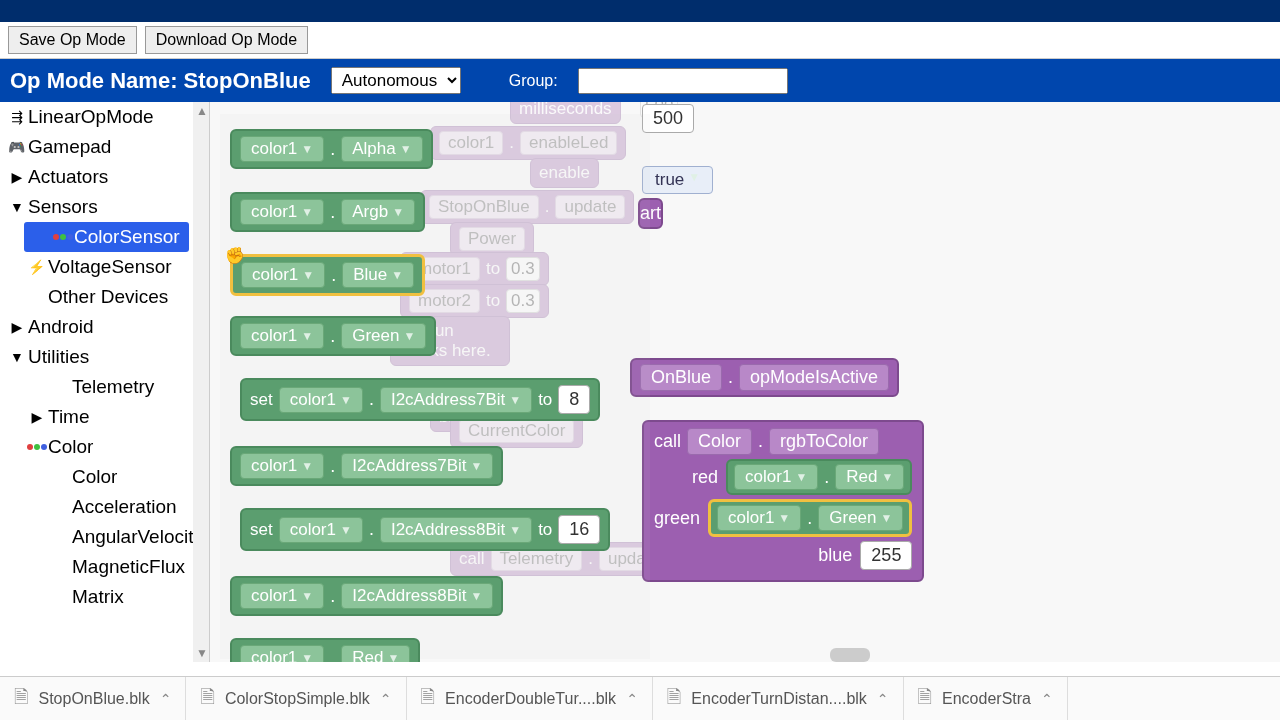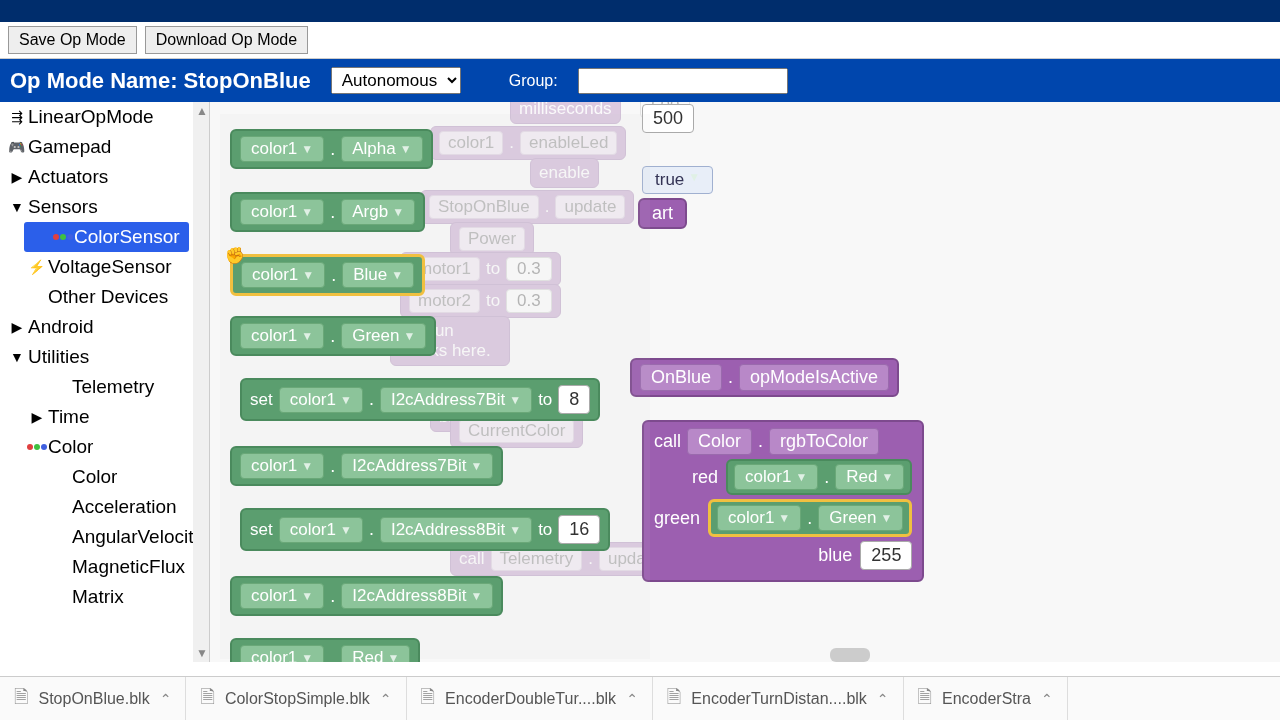--- a/index.html
+++ b/index.html
@@ -30,21 +30,21 @@
 .tri-right::before { content: '▶'; }
 .tri-down::before { content: '▼'; }
 
 .canvas { flex: 1; position: relative; background: #f8f8f8; overflow: hidden; }
 .scrollbar-h { position: absolute; bottom: 0; left: 620px; width: 40px; height: 14px; background: #ccc; border-radius: 6px; }
 
 
 .faded-layer { position: absolute; opacity: 0.35; pointer-events: none; }
 .purple-block { background: #a876b5; border: 1px solid #8a5a9a; border-radius: 6px; color: #fff; font-size: 17px; padding: 4px 8px; display: inline-flex; align-items: center; gap: 6px; }
 .purple-slot { background: #e8d9ec; color: #555; border: 1px solid #c0a8c8; border-radius: 4px; padding: 1px 8px; }
-.white-slot { background: #fff; color: #333; border: 1px solid #bbb; border-radius: 4px; padding: 1px 10px; font-size: 17px; }
+.white-slot { background: #fff; color: #333; border: 1px solid #bbb; border-radius: 4px; padding: 1px 4px; font-size: 17px; }
 
 
 .flyout { position: absolute; left: 10px; top: 12px; width: 430px; height: 545px; background: rgba(200,200,200,0.08); }
 .green-block { position: absolute; background: #5b9e6f; border: 2px solid #4a8a5d; border-radius: 6px; display: flex; align-items: center; padding: 5px 8px; gap: 6px; cursor: grab; }
 .green-block.highlight { border: 3px solid #f0c040; }
 .green-field { background: #8cc49a; border: 1px solid #6aa878; border-radius: 4px; padding: 2px 10px; color: #fff; font-size: 17px; display: inline-flex; align-items: center; gap: 4px; }
 .green-block .dot { color: #fff; font-size: 18px; }
 .green-block .set-label { color: #fff; font-size: 17px; text-align: right; }
 .dd { font-size: 12px; color: #e0f0e5; }
 
@@ -232,21 +232,21 @@
         <span>.</span>
         <span class="purple-slot">update</span>
       </div>
     </div>
 
     <div class="white-input" style="position:absolute;left:432px;top:2px;">500</div>
     <div class="true-field" style="position:absolute;left:432px;top:64px;">
         <span>true</span>
         <span class="dd">▼</span>
       </div>
-    <div class="solid-purple" style="left:428px;top:96px;padding:3px 12px;">
+    <div class="solid-purple" style="left:428px;top:96px;padding:3px 0;">
         <span>art</span>
       </div>
 
     <div class="solid-purple" style="left:420px;top:256px;">
       <span class="sp-field">OnBlue</span>
       <span>.</span>
       <span class="sp-field">opModeIsActive</span>
     </div>
 
     <div class="solid-purple" style="left:432px;top:318px;display:block;padding:6px 10px;">

